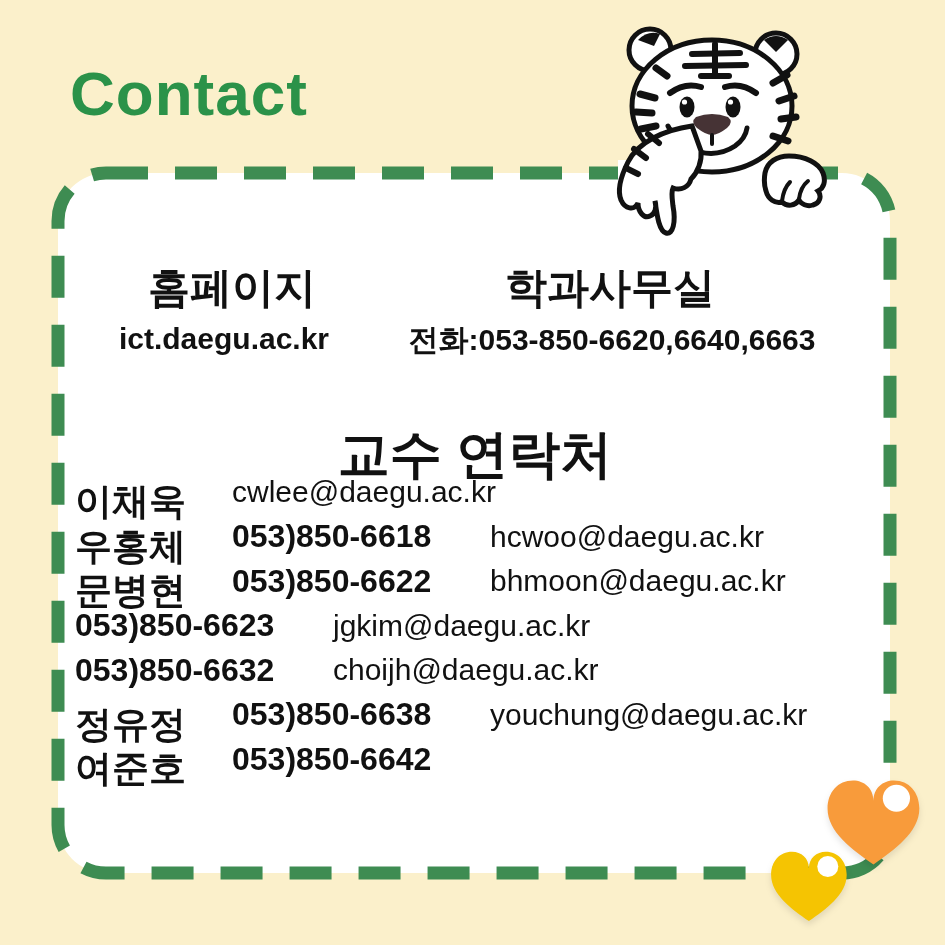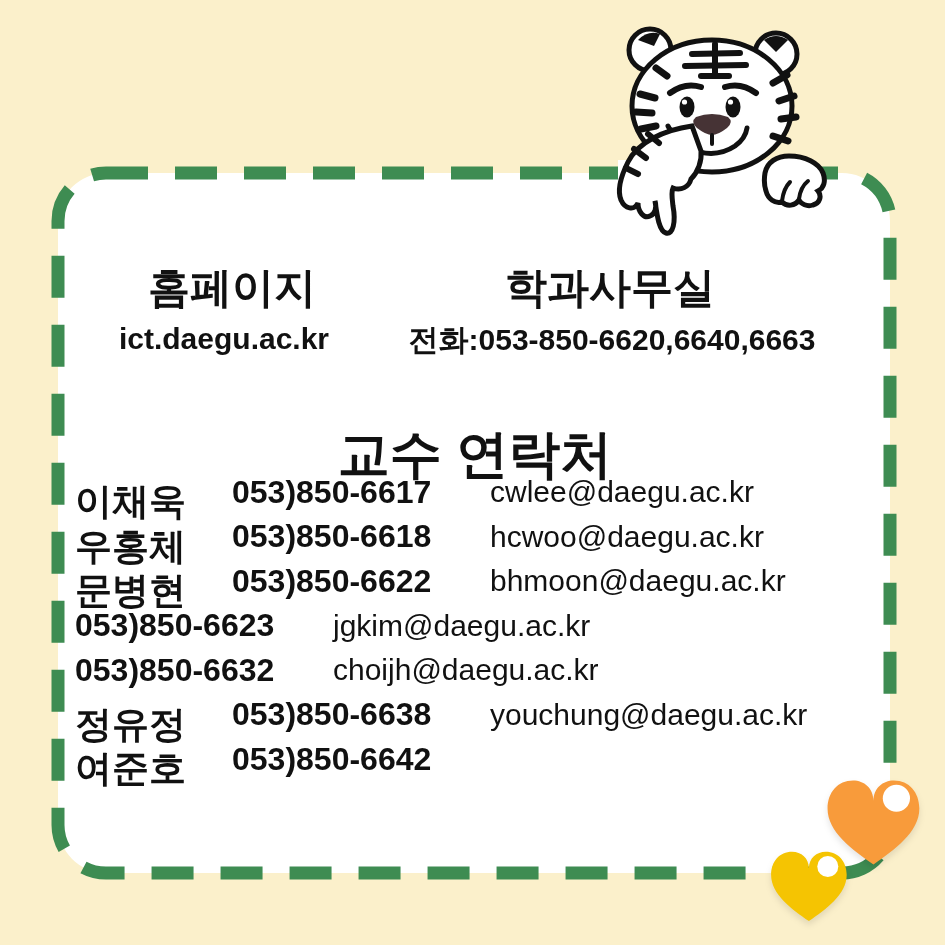--- a/index.html
+++ b/index.html
@@ -25,20 +25,21 @@
   .row   { display:flex; align-items:center; height:44.5px; }
   .c-name  { width:157px; font-size:37px; font-weight:800;margin-top:20px; }
   .c-phone { width:258px; font-size:32px; font-weight:800; }
   .c-email { font-size:30px; font-weight:400;text-align:right; }
 </style>
 </head>
 <body>
 
 <div class="stage">
 
+  <div class="title">Contact</div>
 
   <svg class="border-svg" viewBox="0 0 848 716">
     <rect x="8" y="8" width="832" height="700" rx="48" fill="#ffffff" stroke-width="13" stroke-dasharray="42 27" stroke="#3E8C52"></rect>
   </svg>
 
   <svg class="tiger-svg" viewBox="0 0 270 230">
     <g stroke-linecap="round">
       <rect x="30" y="150" width="192" height="40" fill="#ffffff"></rect>
 
       <circle cx="62" cy="40" r="21" fill="#ffffff" stroke="#111111" stroke-width="5"></circle>
@@ -101,21 +102,20 @@
     <div class="cc sub" style="left:224px; top:314px">ict.daegu.ac.kr</div>
 
     <div class="cc hdr" style="left:610px; top:252px">학과사무실</div>
     <div class="cc sub" style="left:612px; top:312px">전화:053-850-6620,6640,6663</div>
 
     <div class="cc sect" style="left:475px; top:412px">교수 연락처</div>
 
     <div class="table">
       <div class="row">
         <span class="c-name">이채욱</span>
-        <span class="c-phone">053)850-6617</span>
         <span class="c-email">cwlee@daegu.ac.kr</span>
       </div>
       <div class="row">
         <span class="c-name">우홍체</span>
         <span class="c-phone">053)850-6618</span>
         <span class="c-email">hcwoo@daegu.ac.kr</span>
       </div>
       <div class="row">
         <span class="c-name">문병현</span>
         <span class="c-phone">053)850-6622</span>

